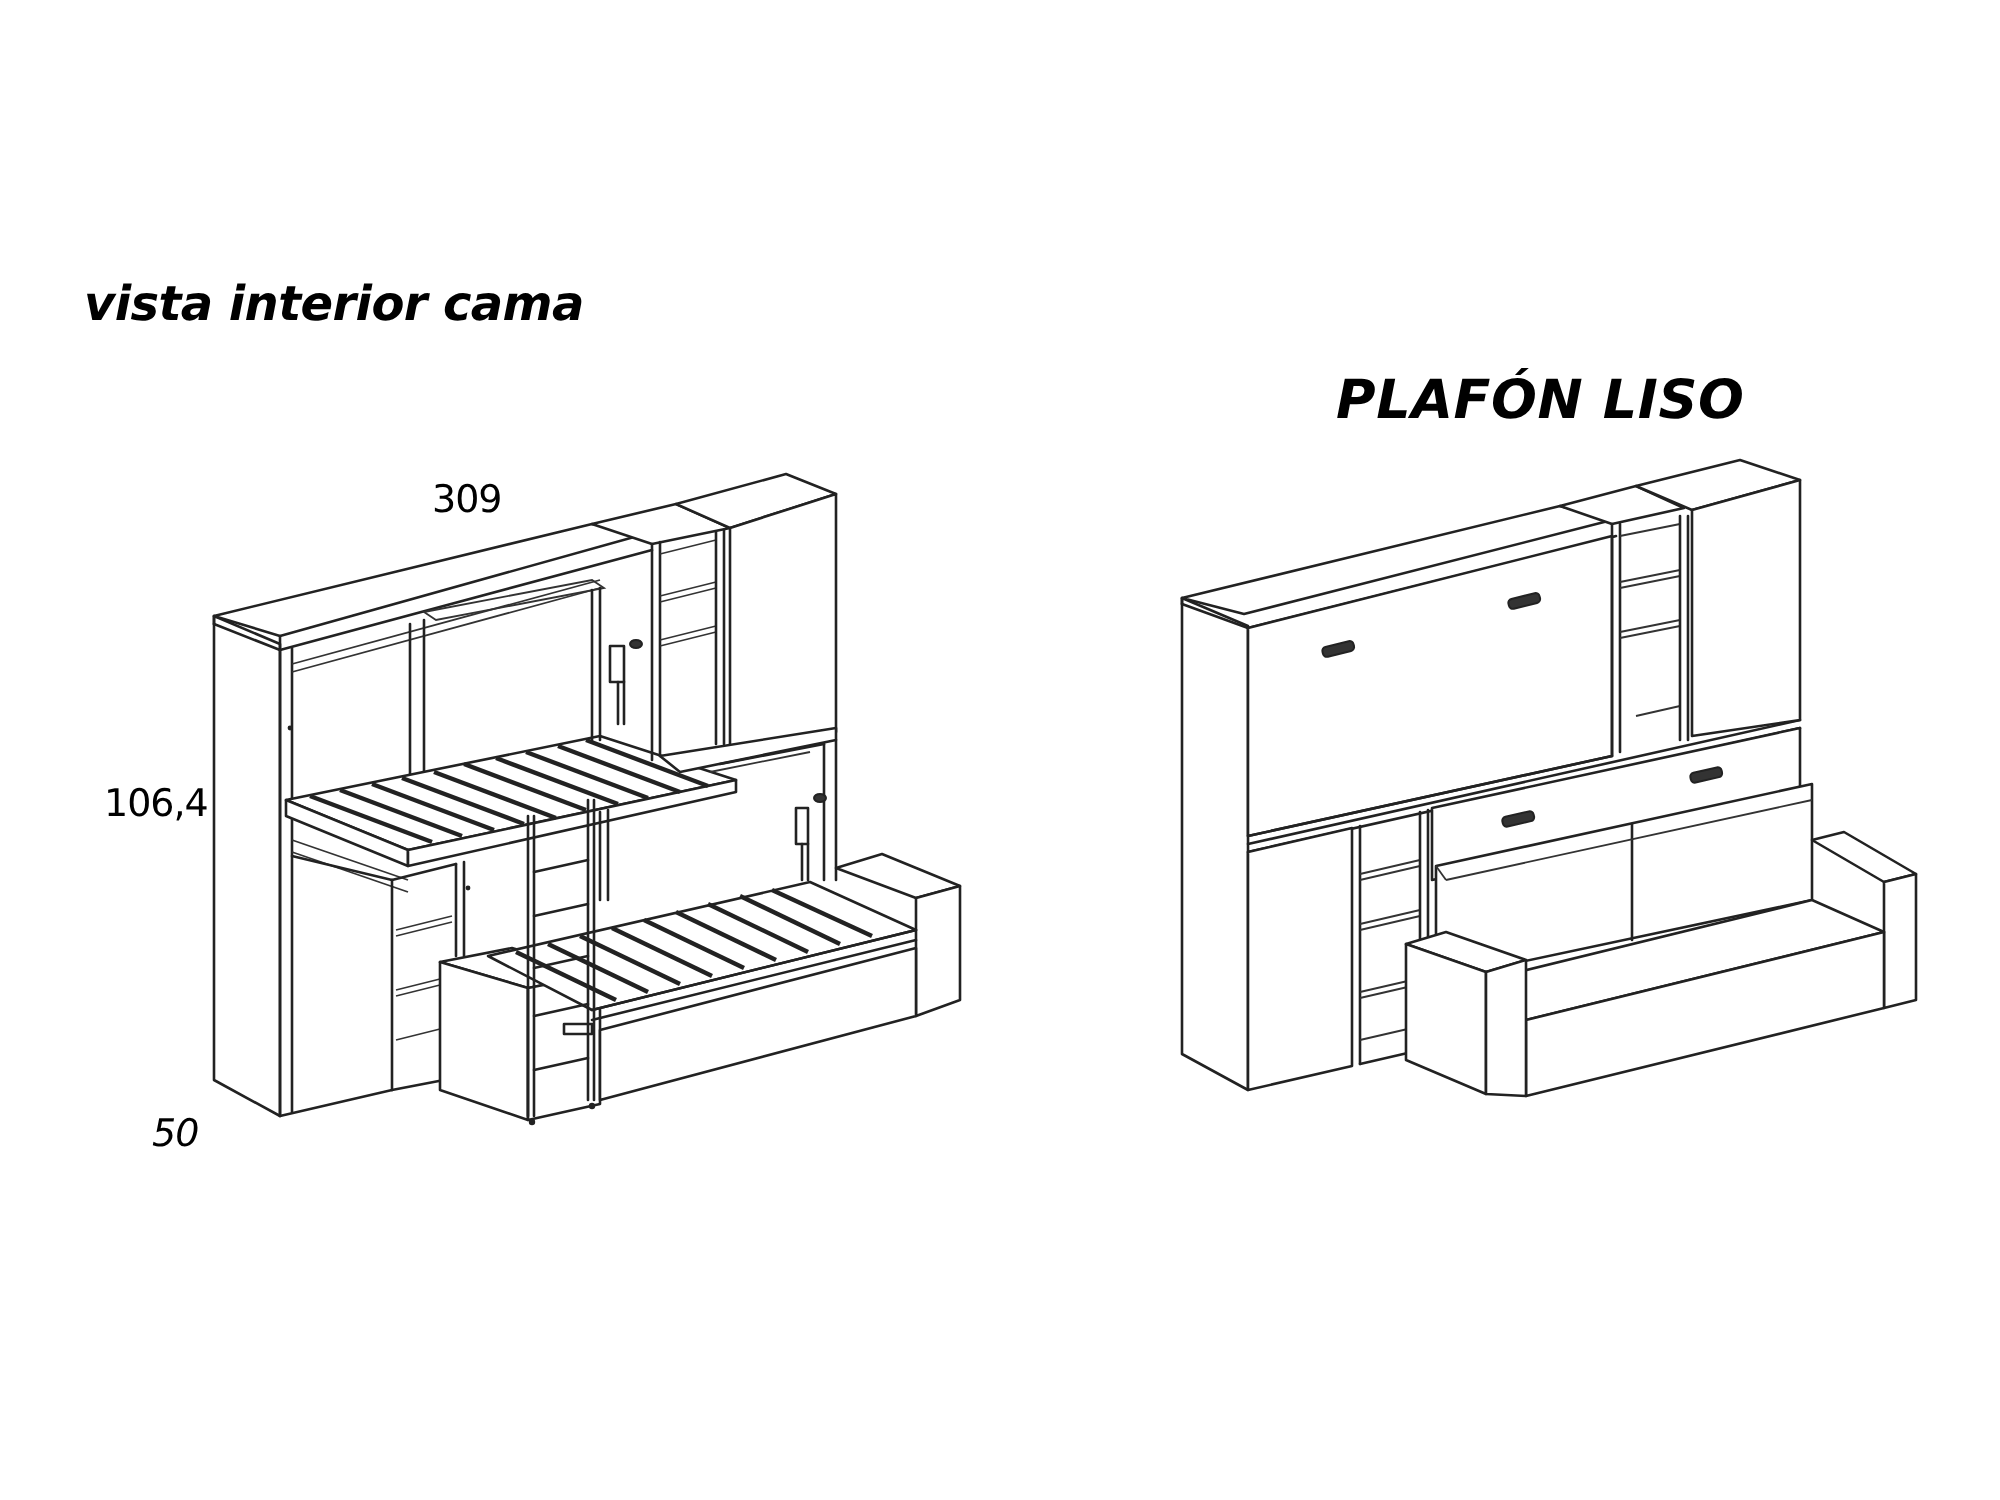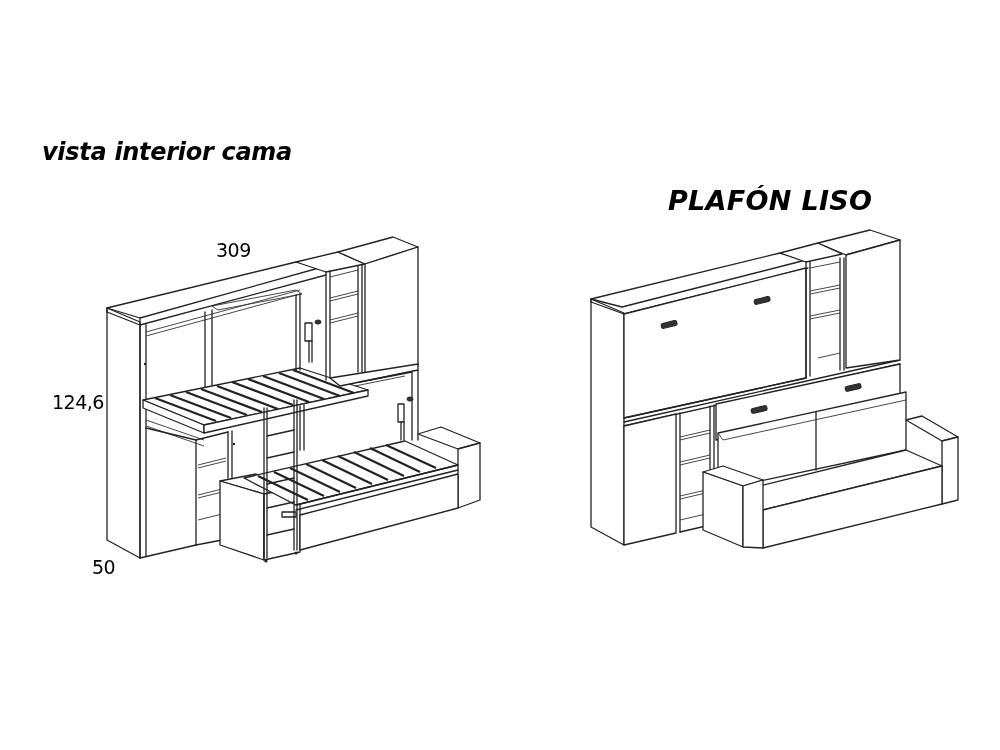--- a/index.html
+++ b/index.html
@@ -3,35 +3,35 @@
 <meta charset="utf-8">
 <style>
   html, body { margin: 0; padding: 0; background: #ffffff; }
   body { width: 1000px; height: 750px; position: relative; overflow: hidden; font-family: "DejaVu Sans", sans-serif; color: #1a1a1a; }
   .label { position: absolute; white-space: nowrap; color: #000000; }
   .title-left { left: 42px; top: 138px; font-size: 24px; font-style: italic; font-weight: bold; letter-spacing: -0.3px; }
   .title-right { left: 668px; top: 185px; font-size: 27px; font-style: italic; font-weight: bold; letter-spacing: 0.3px; }
   .dim { font-size: 19px; font-weight: normal; letter-spacing: -0.5px; text-align: center; }
   .dim-width { left: 216px; top: 239px; }
   .dim-height { left: 52px; top: 391px; }
-  .dim-depth { left: 92px; top: 556px; }
+  .dim-depth { left: 76px; top: 556px; font-style: italic; }
   svg { position: absolute; left: 0; top: 0; }
   .ln { stroke: #222; stroke-width: 1.3; fill: none; stroke-linejoin: round; stroke-linecap: round; }
   .thin { stroke: #333; stroke-width: 0.9; fill: none; }
   .fill-w { fill: #fff; }
   .slat { stroke: #222; stroke-width: 2.2; }
   .dark { fill: #333; stroke: #222; stroke-width: 1; }
 </style>
 </head>
 <body>
 
 <div class="label title-left">vista interior cama</div>
 <div class="label title-right">PLAFÓN LISO</div>
 <div class="label dim dim-width">309</div>
-<div class="label dim dim-height">124,6</div>
+<div class="label dim dim-height">106,4</div>
 <div class="label dim dim-depth">50</div>
 
 <svg width="1000" height="750" viewBox="0 0 1000 750">
 
   <g>
 
     <polygon class="ln fill-w" points="107,308 140,322 140,558 107,540"></polygon>
 
     <polygon class="ln fill-w" points="107,308 296,262 326,266 140,318"></polygon>
     <line class="ln" x1="140" y1="318" x2="140" y2="325"></line>

